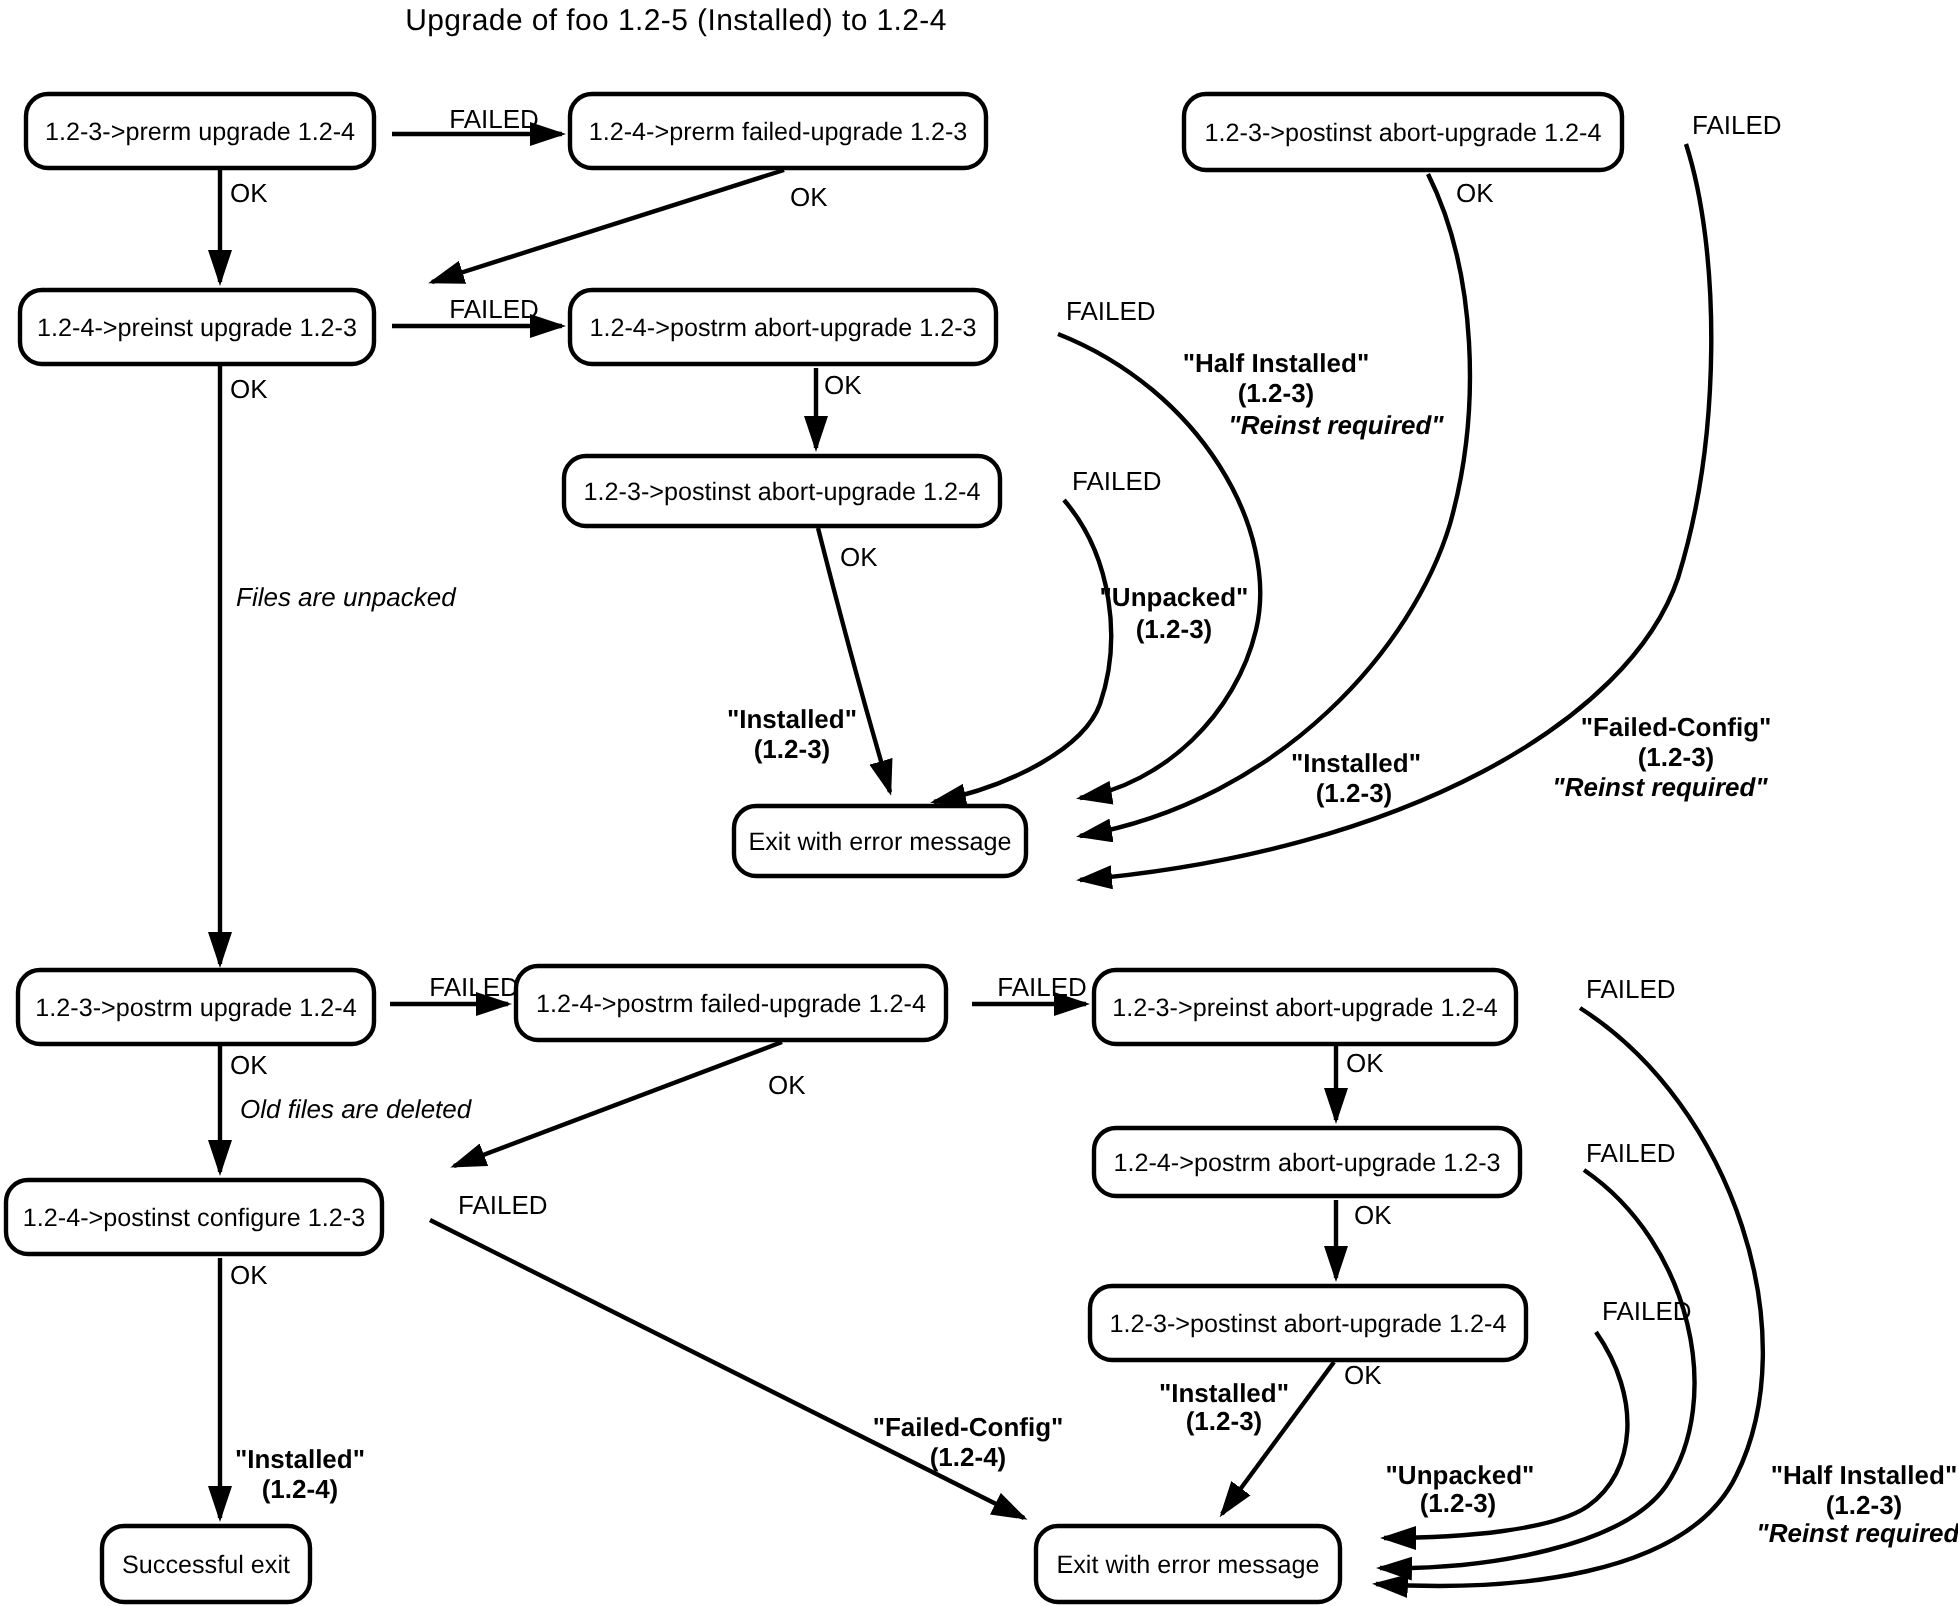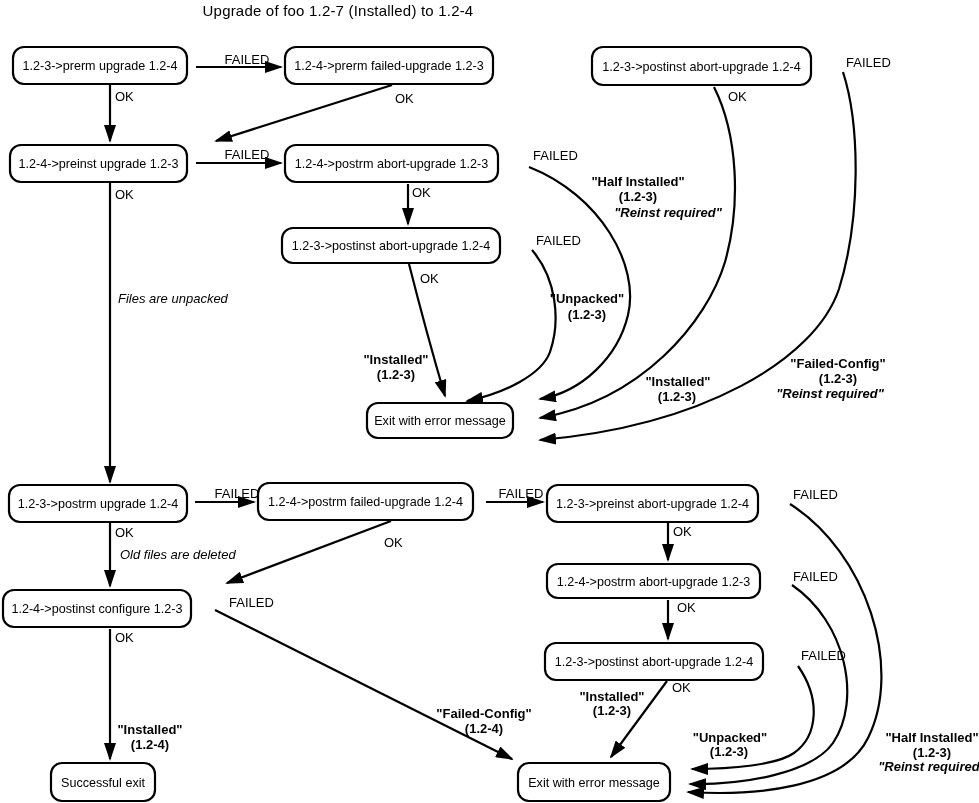--- a/index.html
+++ b/index.html
@@ -24,21 +24,21 @@
   }
   svg text.node-label { font-size:12.6px; }
   svg text.lbl.bold { font-weight:bold; }
   svg text.lbl.bold-italic { font-weight:bold; font-style:italic; }
   svg text.lbl.italic { font-style:italic; }
 </style>
 </head>
 <body>
 
 <div class="stage">
-  <div class="title">Upgrade of foo 1.2-7 (Installed) to 1.2-4</div>
+  <div class="title">Upgrade of foo 1.2-5 (Installed) to 1.2-4</div>
   <svg id="diagram" width="979" height="803" viewBox="0 0 979 803" aria-hidden="false">
       <defs>
         <marker id="arrow" viewBox="0 0 18 12" refX="16" refY="6" markerWidth="18" markerHeight="12" markerUnits="userSpaceOnUse" orient="auto">
           <path d="M0,0 L18,6 L0,12 z" fill="#000000"></path>
         </marker>
       </defs>
       <path d="M 196 67 L 281 67" fill="none" stroke="#000000" stroke-width="2.2" marker-end="url(#arrow)"></path>
       <path d="M 110 85 L 110 141" fill="none" stroke="#000000" stroke-width="2.2" marker-end="url(#arrow)"></path>
       <path d="M 392 85 L 216 141" fill="none" stroke="#000000" stroke-width="2.2" marker-end="url(#arrow)"></path>
       <path d="M 196 163 L 281 163" fill="none" stroke="#000000" stroke-width="2.2" marker-end="url(#arrow)"></path>

